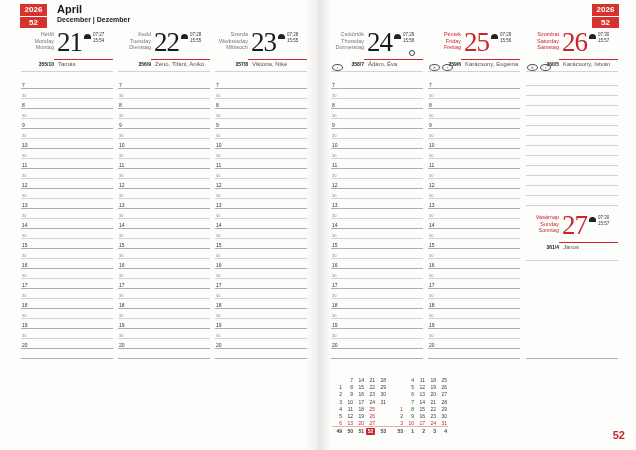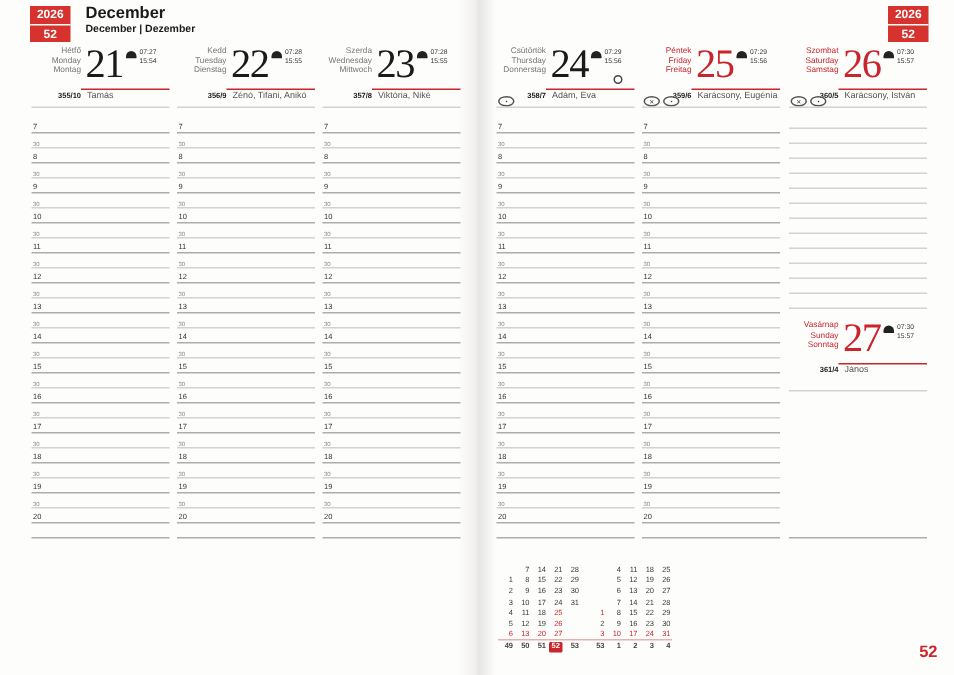--- a/index.html
+++ b/index.html
@@ -57,21 +57,21 @@
 </head>
 <body>
 
 <div class="sheet">
 
   <div class="weekbox wb-left">
     <div class="yr">2026</div>
     <div class="div"></div>
     <div class="wk">52</div>
   </div>
-  <div class="month-title">December</div>
+  <div class="month-title">April</div>
   <div class="month-sub">December | Dezember</div>
 
   <div class="weekbox wb-right">
     <div class="yr">2026</div>
     <div class="div"></div>
     <div class="wk">52</div>
   </div>
 
   <div id="columns">
       <div class="day-col" style="left: 21px; width: 92px;">

